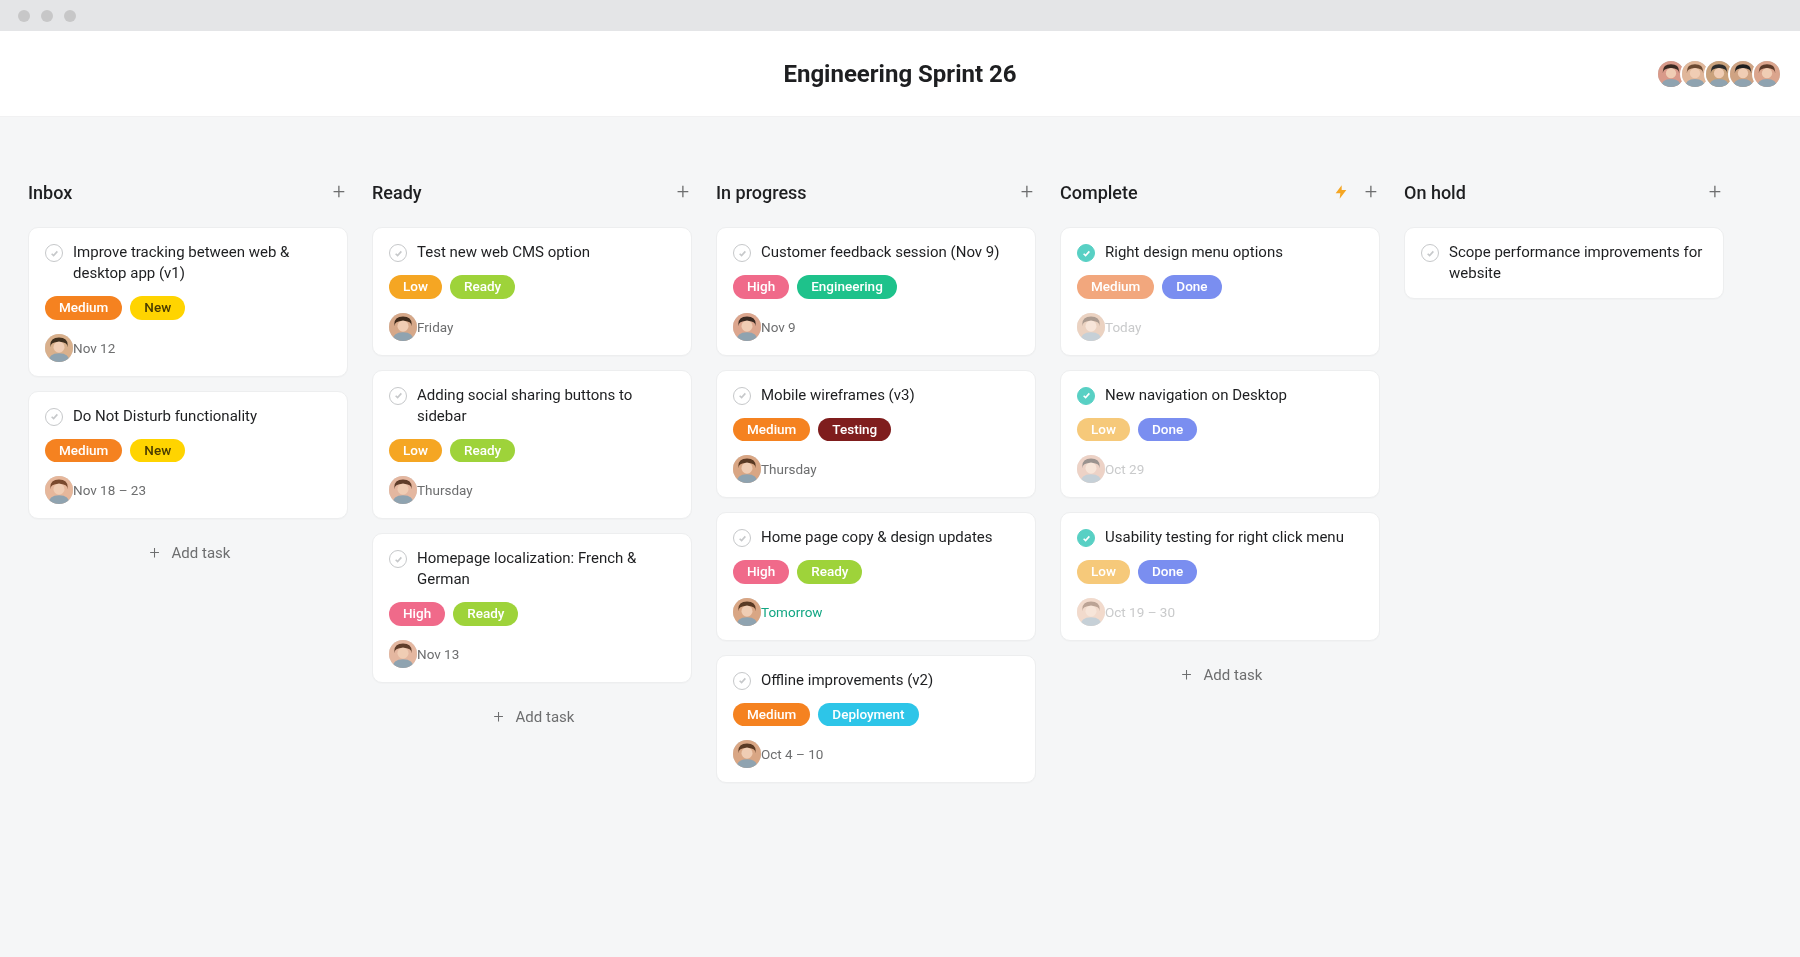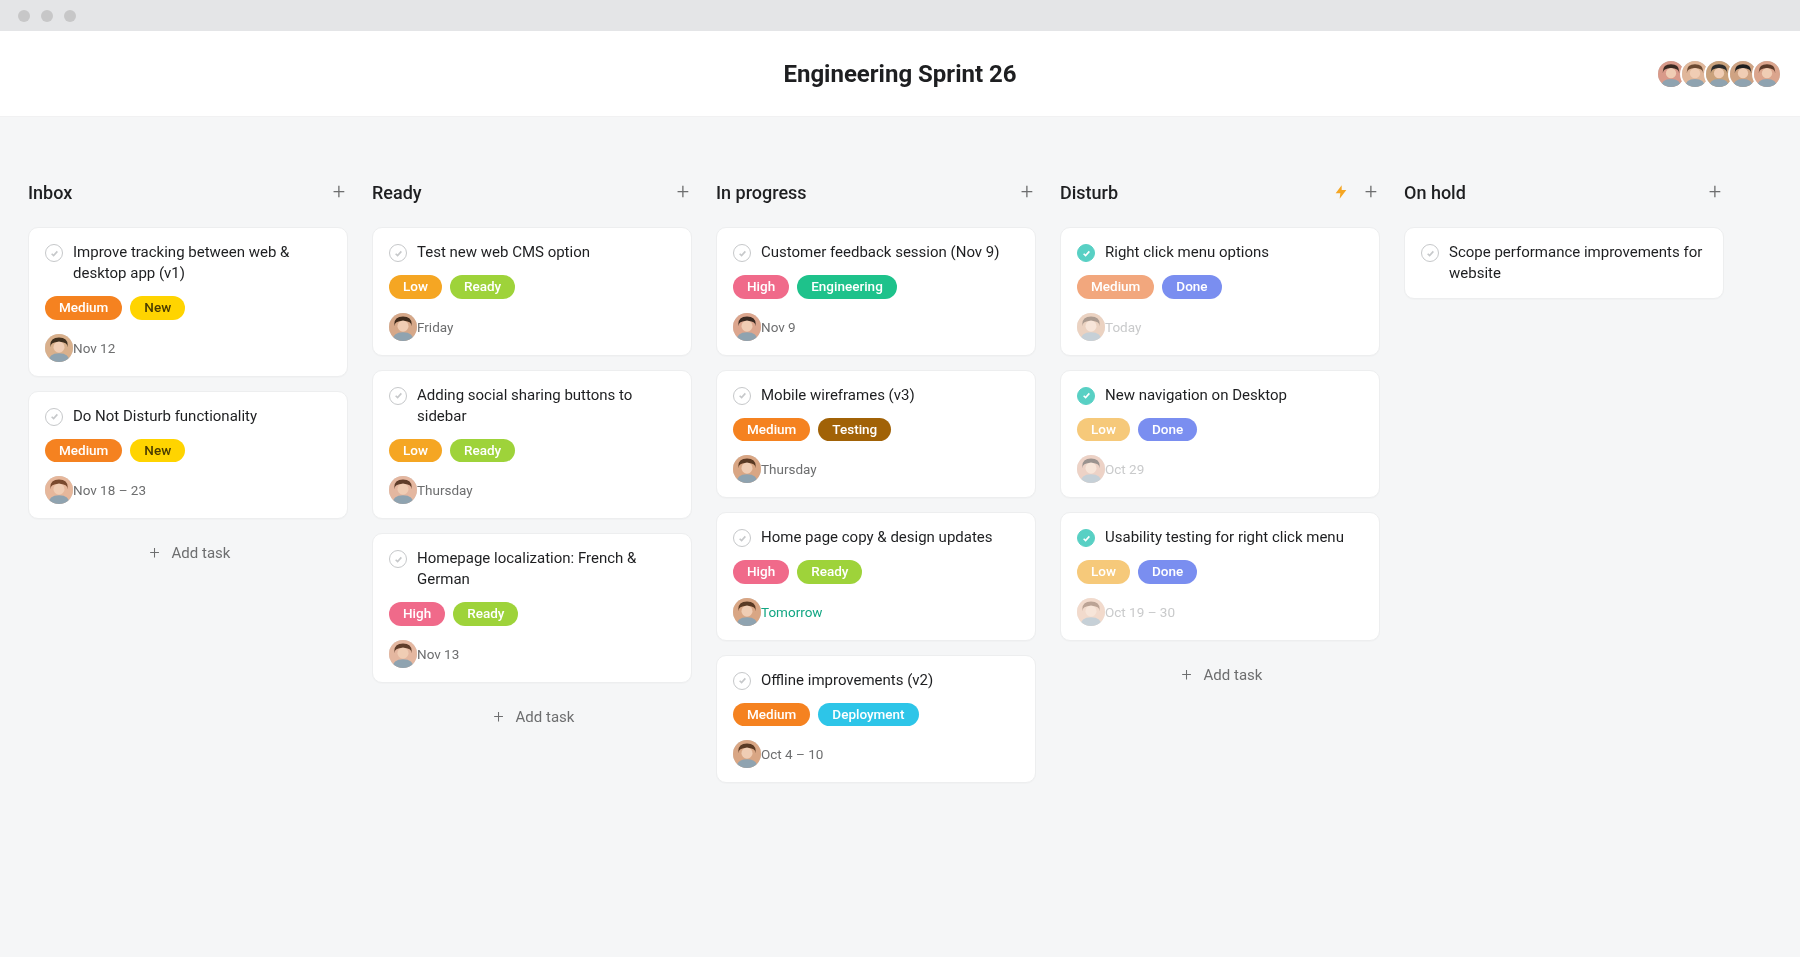--- a/index.html
+++ b/index.html
@@ -390,21 +390,21 @@
           <div class="card-title-row">
             <span class="check">
               <svg viewBox="0 0 12 12">
                 <polyline points="2.2 6.3 4.8 8.8 9.8 3.2"></polyline>
               </svg>
             </span>
             <div class="card-title">Mobile wireframes (v3)</div>
           </div>
           <div class="tag-row">
             <span class="tag" style="background: rgb(245, 130, 32);">Medium</span>
-            <span class="tag" style="background: #a16207;">Testing</span>
+            <span class="tag" style="background: #7f1d1d;">Testing</span>
           </div>
           <div class="meta-row">
             <div class="avatar-sm">
               <svg viewBox="0 0 32 32">
                 <rect width="32" height="32" fill="#d9a684"></rect>
                 <path d="M6 13 Q6 4 16 4 Q26 4 26 13 L26 15 Q26 9 16 9 Q6 9 6 15 Z" fill="#5a3a24"></path>
                 <circle cx="16" cy="15" r="6.3" fill="#f0cdb4"></circle>
                 <path d="M4 32 Q4 22 16 22 Q28 22 28 32 Z" fill="#8fa3b0"></path>
               </svg>
             </div>
@@ -458,39 +458,39 @@
                 <path d="M4 32 Q4 22 16 22 Q28 22 28 32 Z" fill="#8fa3b0"></path>
               </svg>
             </div>
             <span class="meta-date">Oct 4 – 10</span>
           </div>
         </div>
       </div>
     </div>
     <div class="column">
       <div class="col-header">
-        <div class="col-title">Disturb</div>
+        <div class="col-title">Complete</div>
         <div class="col-actions">
           <span class="bolt-icon">
             <svg viewBox="0 0 24 24" fill="currentColor">
               <path d="M13 2 L4 14 H11 L10 22 L20 9 H13 Z"></path>
             </svg>
           </span>
           <span class="plus-icon">+</span>
         </div>
       </div>
       <div class="cards">
         <div class="card">
           <div class="card-title-row">
             <span class="check done">
               <svg viewBox="0 0 12 12">
                 <polyline points="2.2 6.3 4.8 8.8 9.8 3.2"></polyline>
               </svg>
             </span>
-            <div class="card-title">Right click menu options</div>
+            <div class="card-title">Right design menu options</div>
           </div>
           <div class="tag-row">
             <span class="tag" style="background: rgb(242, 167, 125);">Medium</span>
             <span class="tag" style="background: rgb(122, 142, 240);">Done</span>
           </div>
           <div class="meta-row">
             <div class="avatar-sm faded">
               <svg viewBox="0 0 32 32">
                 <rect width="32" height="32" fill="#d9a684"></rect>
                 <path d="M6 13 Q6 4 16 4 Q26 4 26 13 L26 15 Q26 9 16 9 Q6 9 6 15 Z" fill="#5a3a24"></path>

